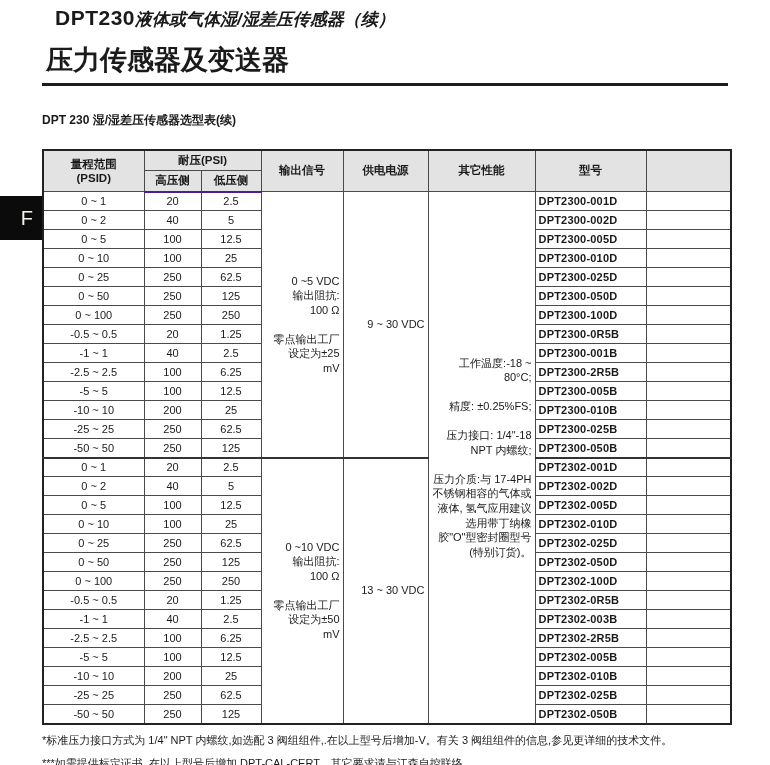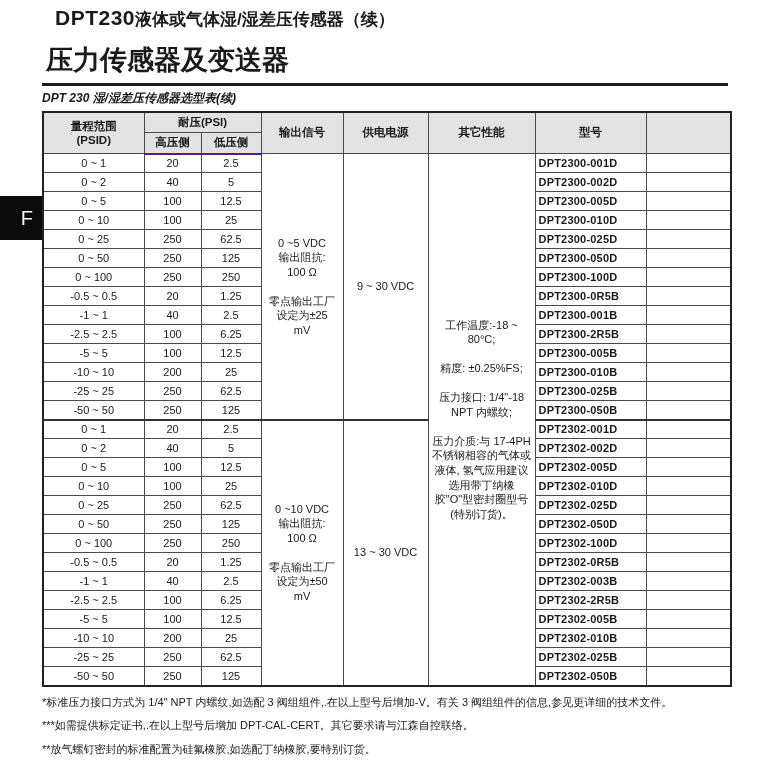--- a/index.html
+++ b/index.html
@@ -9,37 +9,37 @@
     font-family: "Liberation Sans", "DejaVu Sans", sans-serif;
     color: #1a1a1a;
     position: relative;
     overflow: hidden;
   }
   .page { padding: 4px 38px 0 42px; position: relative; }
 
   
   .title-line { margin-left: 13px; margin-top: 2px; line-height: 1.1; }
   .title-model { font-size: 21px; font-weight: 700; letter-spacing: 0.5px; text-align: right; }
-  .title-rest  { font-size: 17px; font-weight: 700; }
+  .title-rest  { font-size: 17px; font-weight: 700; font-style: italic; }
   .subtitle { margin-left: 4px; margin-top: 12px; font-size: 27px; font-weight: 700; }
   .rule { border: 0; border-top: 3px solid #1c1c1c; margin-top: 5px; margin-right: 4px; }
-  .caption { margin-top: 4px; font-size: 12px; font-weight: 700; font-style: italic; }
+  .caption { margin-top: 26px; font-size: 12px; font-weight: 700; }
 
   
   .side-tab {
     position: absolute; left: 0; top: 196px;
     width: 42px; height: 44px; background: #0b0b0b;
     color: #f4f2ea; font-size: 20px; font-weight: 400;
     display: flex; align-items: center; justify-content: flex-end;
     padding-right: 9px;
   }
 
   
   table.selection {
-    margin-top: 4px;
+    margin-top: 20px;
     border-collapse: collapse;
     width: 688px;
     table-layout: fixed;
     border: 2px solid #222;
     font-size: 11px;
     padding-left: 36px;
   }
   table.selection th, table.selection td {
     border: 1px solid #4a4a4a;
     padding: 1px 3px;
@@ -49,21 +49,21 @@
     background: #e3e3e3;
     font-weight: 700;
     font-size: 11.5px;
     text-align: center;
     height: 21px;
   }
   thead tr:last-child th { border-bottom: 2px solid #4c1d95; }
   tbody td { height: 19px; line-height: 1.15; }
   td.c { text-align: center; }
   td.model { font-weight: 700; letter-spacing: 0.2px; }
-  td.multiline { white-space: pre-line; text-align: center; padding: 3px 4px; line-height: 1.32; }
+  td.multiline { white-space: pre-line; text-align: right; padding: 3px 4px; line-height: 1.32; }
   tr.section-start td { border-top: 2px solid #333; }
 
   col.w-range { width: 101px; }
   col.w-high  { width: 57px;  }
   col.w-low   { width: 60px;  }
   col.w-out   { width: 82px;  }
   col.w-pow   { width: 85px;  }
   col.w-oth   { width: 107px; }
   col.w-mod   { width: 111px; }
   col.w-emp   { width: 85px;  }

